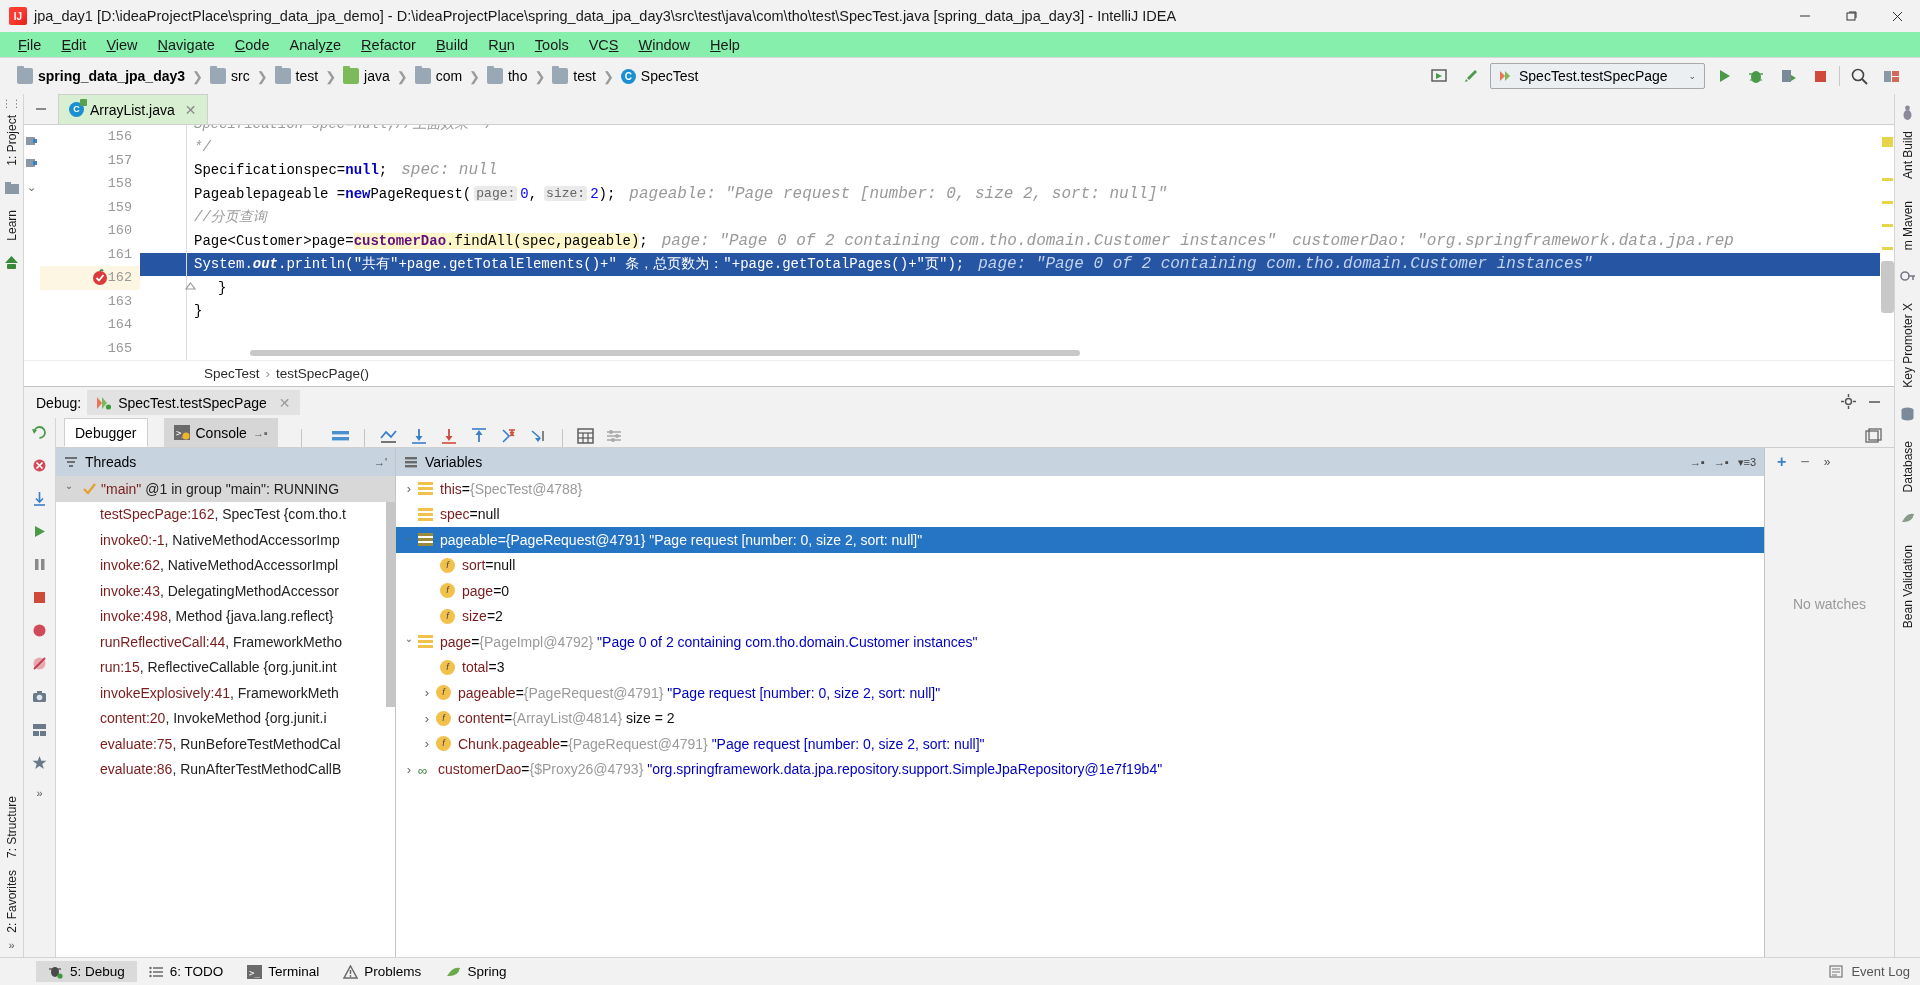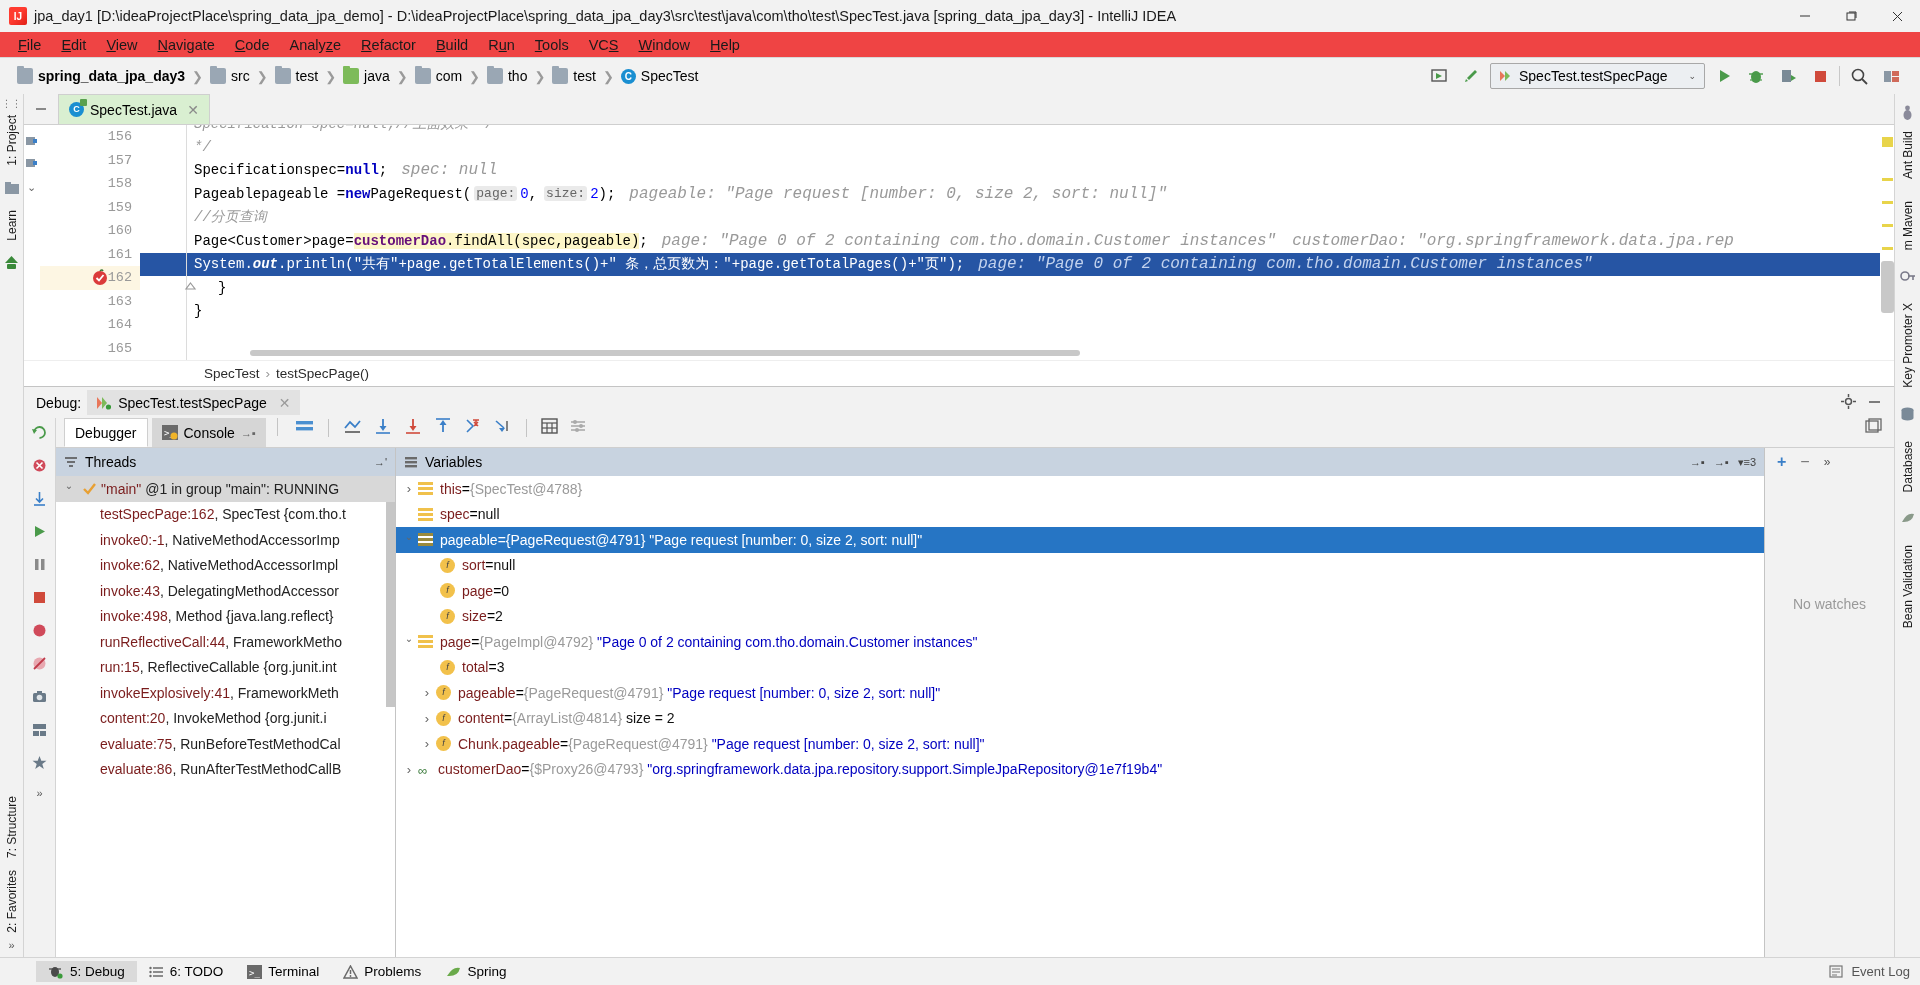--- a/index.html
+++ b/index.html
@@ -14,21 +14,21 @@
   .titlebar { height:32px; background:#f2f2f2; display:flex; align-items:center; padding-left:8px; flex:0 0 32px; }
   .title-icon { width:20px; height:20px; margin-right:6px; position:relative; flex:0 0 20px; }
   .title-icon .sq { position:absolute; inset:1px; background:linear-gradient(135deg,#ff3b30 0%,#ff3b30 45%,#e01f16 100%); border-radius:2px; }
   .title-icon .txt { position:absolute; inset:0; color:#fff; font-size:10px; font-weight:bold; display:flex; align-items:center; justify-content:center; z-index:2;}
   .title-text { font-size:14.5px; color:#1a1a1a; white-space:nowrap; }
   .win-controls { margin-left:auto; display:flex; height:32px; }
   .win-btn { width:46px; height:32px; display:flex; align-items:center; justify-content:center; color:#333; font-size:14px; }
   .win-btn svg { display:block; }
 
   
-  .menubar { height:26px; display:flex; align-items:center; padding-left:8px; background:#ef4444; flex:0 0 26px; border-bottom:1px solid #d8d8d8;}
+  .menubar { height:26px; display:flex; align-items:center; padding-left:8px; background:#86efac; flex:0 0 26px; border-bottom:1px solid #d8d8d8;}
   .menu-item { padding:3px 10px; font-size:14.5px; color:#1a1a1a; cursor:default; white-space:nowrap;}
   .menu-item u { text-decoration:underline; }
 
   
   .navbar { height:36px; display:flex; align-items:center; background:#f2f2f2; padding:0 12px; flex:0 0 36px; }
   .crumbs { display:flex; align-items:center; gap:0; }
   .crumb { display:flex; align-items:center; padding:2px 5px; font-size:14px; white-space:nowrap;}
   .crumb.bold { font-weight:bold; }
   .crumb-sep { color:#9a9a9a; font-size:13px; padding:0 2px; }
   .ic { width:16px; height:16px; margin-right:5px; flex:0 0 16px; display:inline-block; position:relative;}
@@ -88,21 +88,21 @@
   .debug-head { height:31px; display:flex; align-items:center; gap:6px; padding-left:12px; flex:0 0 31px; background:#f2f2f2;}
   .debug-head .dl { font-size:14px; }
   .dbg-tab { display:flex; align-items:center; gap:7px; background:#e2e2e2; height:25px; padding:0 9px; font-size:14px;}
   .dbg-tab .x { color:#9a9a9a; margin-left:5px;}
   .debug-head-right { margin-left:auto; display:flex; align-items:center; gap:10px; padding-right:12px;}
 
   .debug-main { flex:1 1 auto; display:flex; min-height:0; }
   .dbg-rail { width:32px; background:#f2f2f2; border-right:1px solid #d4d4d4; flex:0 0 32px; display:flex; flex-direction:column; align-items:center; padding-top:6px; gap:13px;}
   .dbg-content { flex:1 1 auto; display:flex; flex-direction:column; min-width:0;}
 
-  .dbg-tabs { height:30px; display:flex; align-items:flex-start; background:#f2f2f2; flex:0 0 30px; gap:4px; padding-left:8px; border-bottom:1px solid #cfcfcf;}
+  .dbg-tabs { height:30px; display:flex; align-items:flex-end; background:#f2f2f2; flex:0 0 30px; gap:16px; padding-left:8px; border-bottom:1px solid #cfcfcf;}
   .dbg-tabitem { height:29px; display:flex; align-items:center; gap:6px; padding:0 10px; font-size:14px;}
   .dbg-tabitem.active { background:#fff; border:1px solid #cfcfcf; border-bottom:1px solid #fff; }
   .dbg-tabitem.grey { background:#d6d6d6;}
   .tbsep { width:1px; height:18px; background:#c4c4c4; margin:0 7px;}
   .dbg-toolicons { display:flex; align-items:center; gap:12px; padding-left:6px;}
 
   .panes { flex:1 1 auto; display:flex; min-height:0; }
   .pane { display:flex; flex-direction:column; min-width:0; min-height:0;}
   .pane-threads { flex:0 0 340px; border-right:1px solid #c4c4c4;}
   .pane-vars { flex:1 1 auto;}
@@ -321,21 +321,21 @@
 
       <div class="editor-wrap">
         <div class="tabbar">
           <div class="tab-collapse">
             <svg width="14" height="14">
                 <line x1="2" y1="7" x2="12" y2="7" stroke="#666" stroke-width="1.5"></line>
               </svg>
           </div>
           <div class="tab">
             <span class="tab-icon">C<span class="dot"></span></span>
-            <span>SpecTest.java</span>
+            <span>ArrayList.java</span>
             <span class="x">✕</span>
           </div>
         </div>
 
         <div class="ed-area">
 
           <div class="ed-left-strip">
             <svg width="16" height="200" style="position:absolute;top:6px;left:0;">
               <rect x="2" y="6" width="9" height="8" fill="#8a97a4"></rect>
                 <rect x="9" y="8" width="4" height="4" fill="#3a7fc8"></rect>

